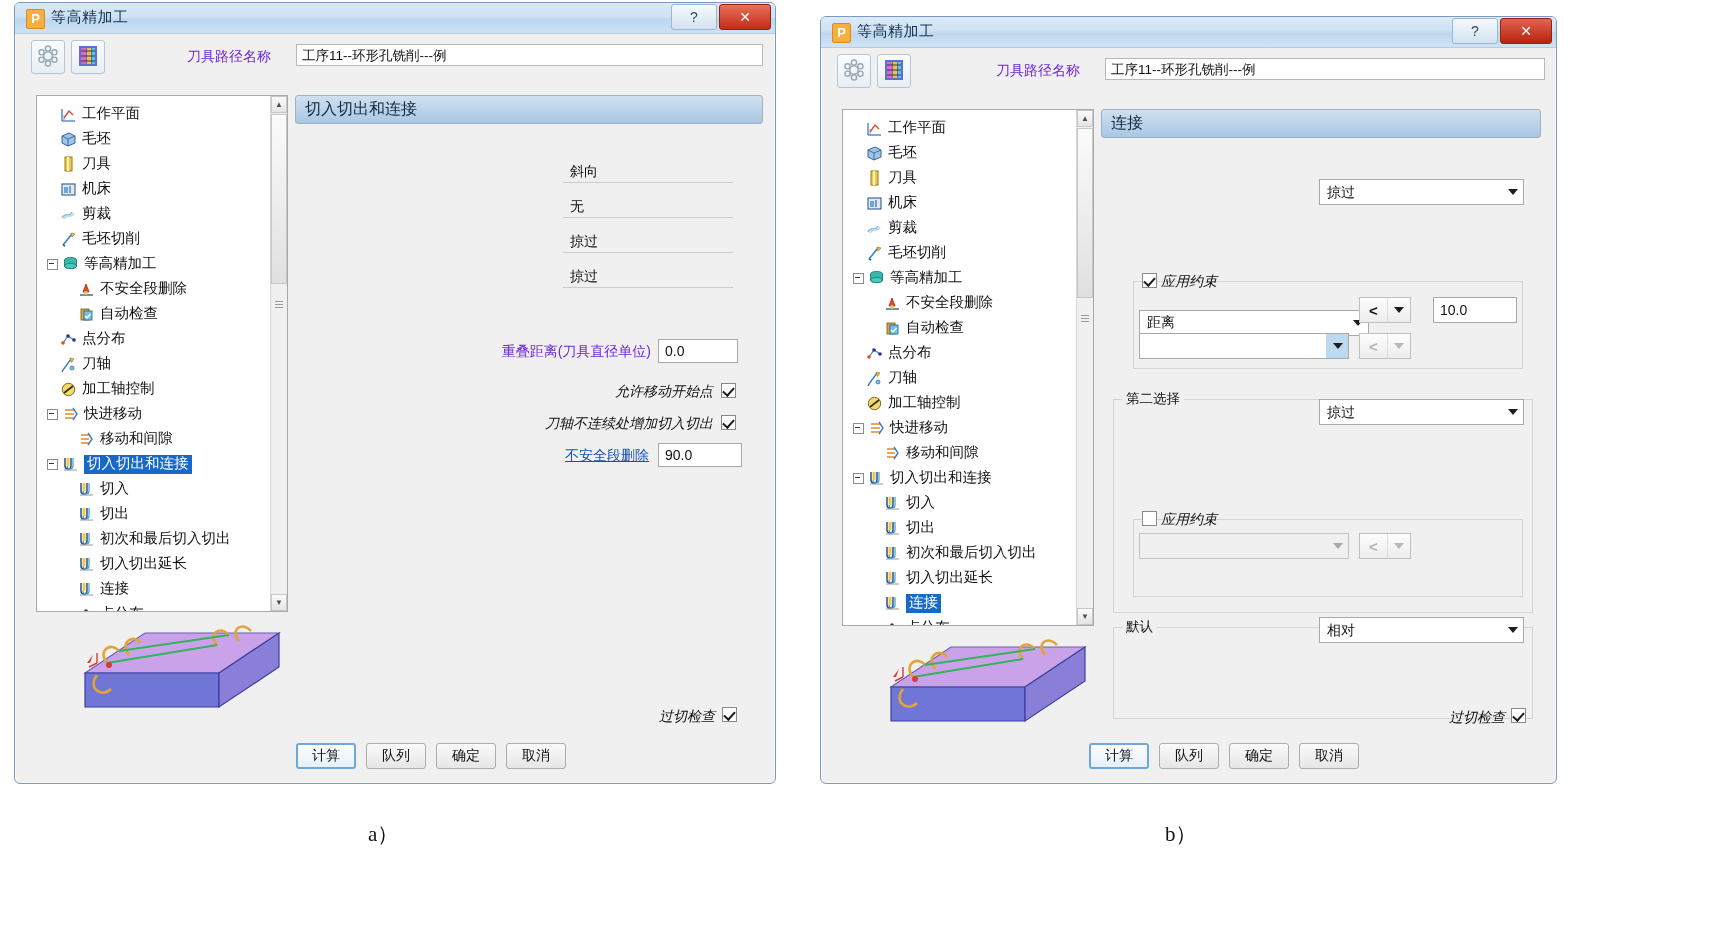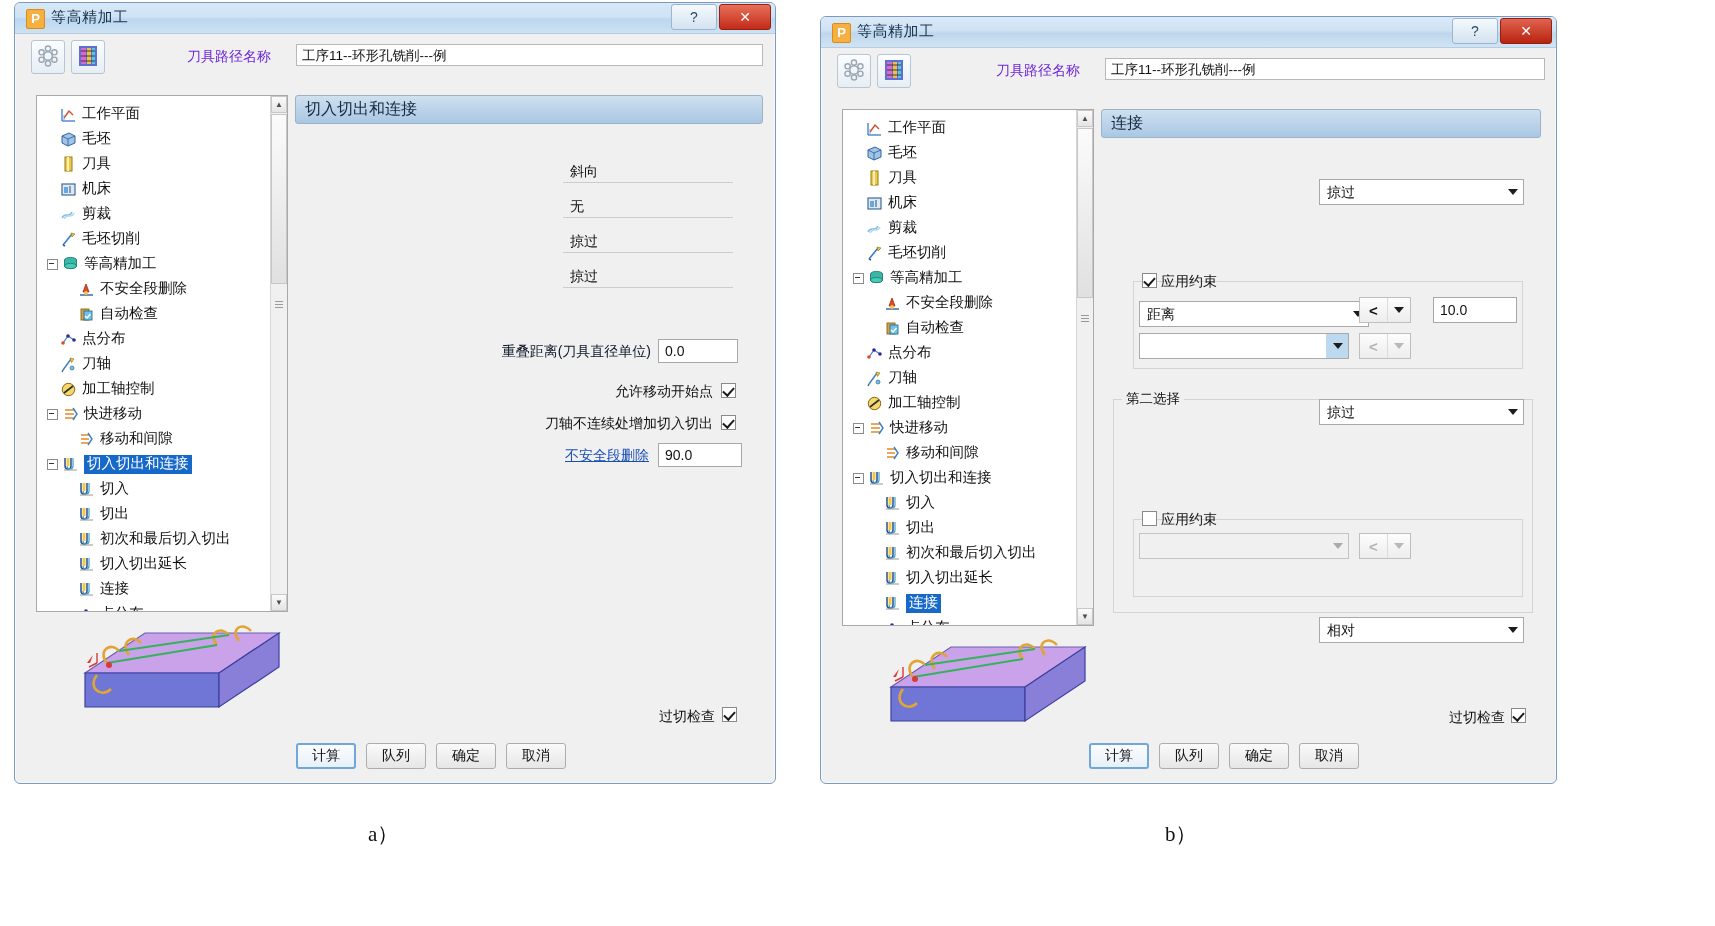--- a/index.html
+++ b/index.html
@@ -60,31 +60,31 @@
   .sb-grip i{display:block;height:1px;background:#9a9a9a;margin-bottom:2px;}
 
   
   .pane{position:absolute;background:#f0f0f0;}
   .pane-hd{height:29px;border:1px solid #9cb2c6;box-sizing:border-box;border-radius:3px;
     background:linear-gradient(180deg,#cfe0f0 0%,#a9c7e3 100%);
     display:flex;align-items:center;padding-left:9px;font-size:16px;color:#14293e;}
   .grp{position:absolute;border:1px solid #d4d4d4;background:transparent;}
   .grp-lbl{position:absolute;top:-10px;left:8px;background:#f0f0f0;padding:0 4px;font-size:13.5px;color:#111;}
 
-  .fld-lbl{position:absolute;font-size:14px;color:#0f172a;text-align:right;}
+  .fld-lbl{position:absolute;font-size:14px;color:#6d28d9;text-align:right;}
   .ro-field{position:absolute;height:23px;background:#f0f0f0;border-bottom:1px solid #cccccc;
     font-size:14px;color:#111;padding-left:7px;line-height:23px;box-sizing:border-box;}
   .txt-field{position:absolute;height:24px;background:#fff;border:1px solid #a8a8a8;
     font-size:14px;color:#111;padding-left:6px;line-height:22px;box-sizing:border-box;}
   .lnk{position:absolute;font-size:14px;color:#1a4fb4;text-decoration:underline;text-align:right;}
 
   .cbx{position:absolute;width:15px;height:15px;border:1px solid #8a8a8a;background:#fff;box-sizing:border-box;}
   .cbx.on:after{content:"";position:absolute;left:3px;top:1px;width:5px;height:9px;
     border:solid #1b1b1b;border-width:0 2px 2px 0;transform:rotate(42deg);}
-  .cb-lbl{position:absolute;font-size:14px;color:#111;text-align:right;}
+  .cb-lbl{position:absolute;font-size:14px;color:#111;text-align:right;font-style:italic;}
 
   
   .combo{position:absolute;height:26px;background:#fff;border:1px solid #a9a9a9;box-sizing:border-box;
     font-size:14px;color:#111;line-height:24px;padding-left:7px;}
   .combo .arw{position:absolute;right:0;top:0;bottom:0;width:21px;display:flex;align-items:center;justify-content:center;
     background:#fff;border-left:1px solid transparent;}
   .combo .arw i{width:0;height:0;border-left:5px solid transparent;border-right:5px solid transparent;border-top:6px solid #1d1d1d;display:block;}
   .combo.blue .arw{background:#bcd9ef;}
   .combo.dis{background:#f0f0f0;border-color:#c3c3c3;}
   .combo.dis .arw i{border-top-color:#a9a9a9;background:transparent;}
@@ -665,21 +665,21 @@
       <span>掠过</span>
       <span class="arw">
           <i></i>
         </span>
     </div>
 
     <div class="grp" style="left:32px;top:172px;width:388px;height:86px;"></div>
     <div class="cbx on" style="left:41px;top:164px;"></div>
     <div class="cb-lbl" style="left:60px;top:164px;text-align:left;">应用约束</div>
 
-    <div class="combo" style="left:38px;top:192px;width:230px;">
+    <div class="combo" style="left:38px;top:201px;width:230px;font-family:Liberation Mono, monospace;">
       <span>距离</span>
       <span class="arw">
           <i></i>
         </span>
     </div>
     <div class="cmp" style="left:258px;top:188px;width:52px;">
       <span class="lt">&lt;</span>
       <span class="dv"></span>
       <span class="ar">
           <i></i>
@@ -722,20 +722,23 @@
         </span>
     </div>
     <div class="cmp dis" style="left:258px;top:424px;width:52px;">
       <span class="lt">&lt;</span>
       <span class="dv"></span>
       <span class="ar">
           <i></i>
         </span>
     </div>
 
+    <div class="grp" style="left:12px;top:518px;width:418px;height:90px;">
+      <span class="grp-lbl">默认</span>
+    </div>
     <div class="combo" style="left:218px;top:508px;width:205px;">
       <span>相对</span>
       <span class="arw">
           <i></i>
         </span>
     </div>
   </div>
 
   <div class="part-img" style="left:52px;top:612px;width:220px;height:110px;">
     <svg width="220" height="110" viewBox="0 0 220 110">

